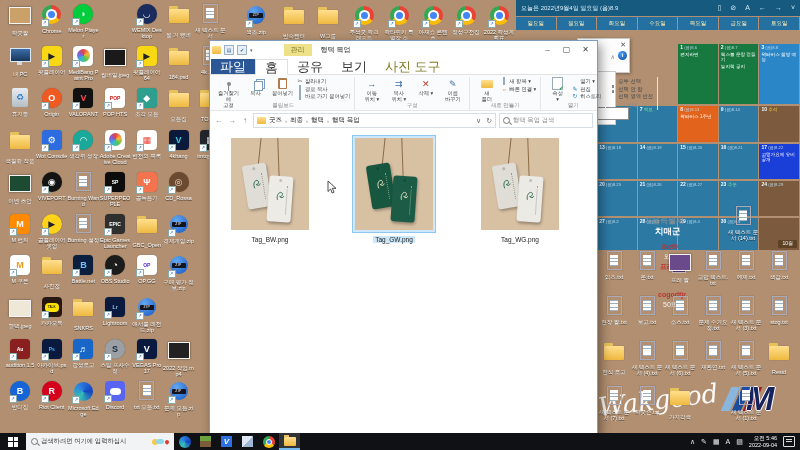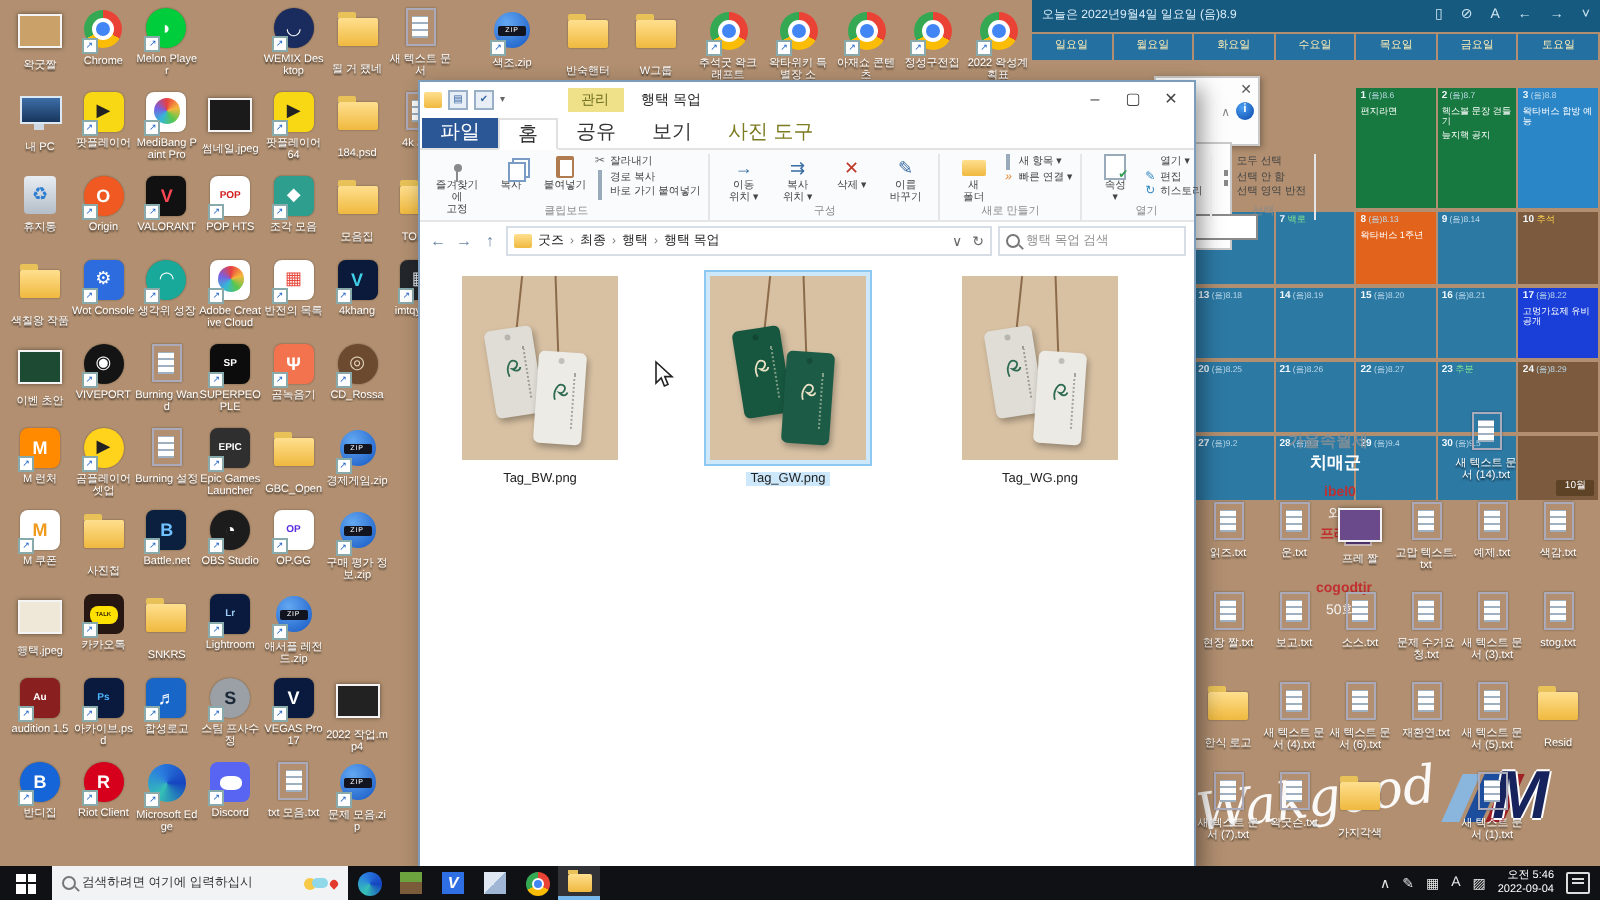--- a/index.html
+++ b/index.html
@@ -105,21 +105,21 @@
   .tbar{height:18px;display:flex;align-items:center;gap:3px;padding:0 2px;font-size:7px}
   .qatico{width:9px;height:8px;background:linear-gradient(#ffdf8e,#efb93f);border-radius:1px}
   .qatsq{width:8px;height:8px;background:#e8eef6;border:.5px solid #9ab0c8;font-size:5px;
     line-height:8px;text-align:center;color:#3465a4}
   .qcarat{font-size:5px;color:#666}
   .mgr{background:#efe08a;color:#6b6b1d;font-size:7px;padding:1px 7px;margin-left:28px}
   .wtitle{font-size:7px;color:#222;margin-left:6px}
   .wbtns{margin-left:auto;display:flex}
   .wbtn{width:19px;height:18px;text-align:center;line-height:18px;font-size:8px;color:#444}
   .tabrow{height:15px;display:flex;border-bottom:1px solid #e2e2e2;padding-left:1px}
-  .tab{padding:0 9px;line-height:15px;font-size:10px;color:#333}
+  .tab{padding:0 9px;line-height:15px;font-size:13px;color:#333}
   .tab.file{background:#2b5797;color:#fff}
   .tab.active{border:1px solid #e0e0e0;border-bottom:1px solid #fff;background:#fff;margin-bottom:-1px}
   .tab.photo{color:#7c7c22}
   .ribbon{height:33px;background:#fafbfc;display:flex;padding:2px 2px 0;border-bottom:1px solid #e6e6e6}
   .rg{position:relative;display:flex;gap:2px;padding:0 4px 8px;border-right:1px solid #e6e6e8}
   .rgname{position:absolute;bottom:1px;left:0;right:0;text-align:center;font-size:5.5px;color:#8a8a8a}
   .rbig{width:25px;text-align:center;font-size:5.3px;line-height:6px;color:#444}
   .rbig .ric{height:13px;display:flex;align-items:center;justify-content:center}
   .rsmcol{display:flex;flex-direction:column;gap:1px;padding-top:1px}
   .rsm{display:flex;align-items:center;gap:2px;font-size:5.3px;color:#444;line-height:6.5px;white-space:nowrap}

